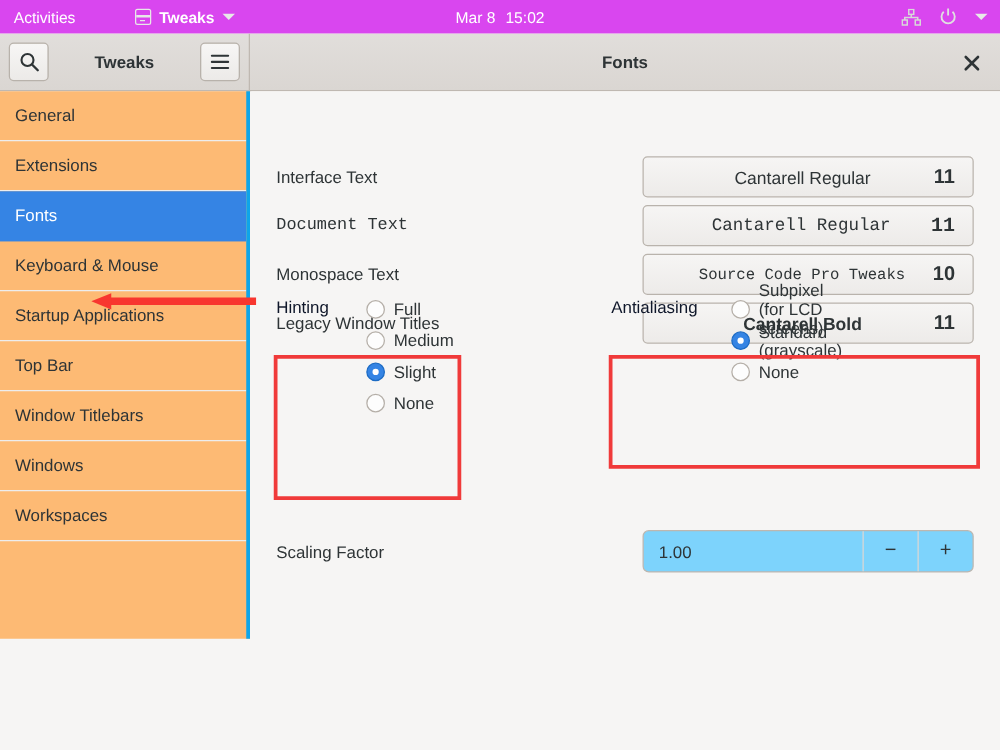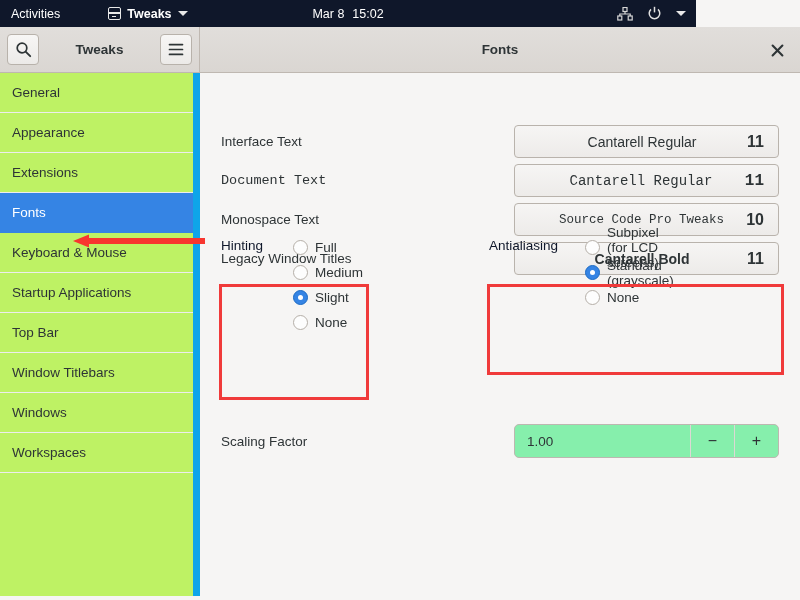--- a/index.html
+++ b/index.html
@@ -6,22 +6,22 @@
   html, body {
     width: 800px; height: 600px;
     font-family: "Liberation Sans", sans-serif;
     background: #f6f5f4;
     overflow: hidden;
   }
 
   
   #topbar {
     position: absolute; left: 0; top: 0;
-    width: 696px; height: 27px;
-    background: #0f172a;
+    width: 800px; height: 27px;
+    background: #d946ef;
     color: #e6e6e6;
     display: flex; align-items: center;
     font-size: 12.5px;
   }
   #topbar .activities { margin-left: 11px; font-size: 12.5px; color: #fff; }
   #topbar .appmenu {
     display: flex; align-items: center; gap: 6px;
     margin-left: 48px; color: #fff; font-weight: bold; font-size: 12.5px;
   }
   .app-icon {
@@ -91,23 +91,23 @@
   #close-btn {
     position: absolute; right: 12px; top: 12px;
     width: 22px; height: 22px;
     display: flex; align-items: center; justify-content: center;
     font-size: 15px; color: #2e3436;
   }
 
   
   #sidebar {
     position: absolute; left: 0; top: 46px;
-    width: 200px; height: 523px;
-    background: #bef264;
-    border-right: 7px solid #0ea5e9;
+    width: 200px; height: 438px;
+    background: #fdba74;
+    border-right: 3px solid #0ea5e9;
     overflow: hidden;
   }
   .side-item {
     height: 40px;
     display: flex; align-items: center;
     padding-left: 12px;
     font-size: 13.5px; color: #2e3436;
     border-bottom: 1px solid #ededed;
   }
   .side-item.selected {
@@ -172,21 +172,21 @@
   .radio.checked::after {
     content: ""; position: absolute;
     left: 4px; top: 4px; width: 5px; height: 5px;
     border-radius: 50%; background: #ffffff;
   }
 
   
   .spin {
     position: absolute; left: 313px; top: 2px;
     width: 265px; height: 34px;
-    background: #86efac;
+    background: #7dd3fc;
     border: 1px solid #bdb7b0;
     border-radius: 5px;
     display: flex; align-items: center;
   }
   .spin-value {
     flex: 1; padding-left: 12px;
     font-size: 13.5px; color: #2e3436;
   }
   .spin-btn {
     width: 44px; height: 32px;
@@ -257,23 +257,20 @@
         </svg>
       </div>
     </div>
   </div>
 
   <div id="sidebar">
       <div class="side-item">
         <span>General</span>
       </div>
       <div class="side-item">
-        <span>Appearance</span>
-      </div>
-      <div class="side-item">
         <span>Extensions</span>
       </div>
       <div class="side-item selected">
         <span>Fonts</span>
       </div>
       <div class="side-item">
         <span>Keyboard &amp; Mouse</span>
       </div>
       <div class="side-item">
         <span>Startup Applications</span>

